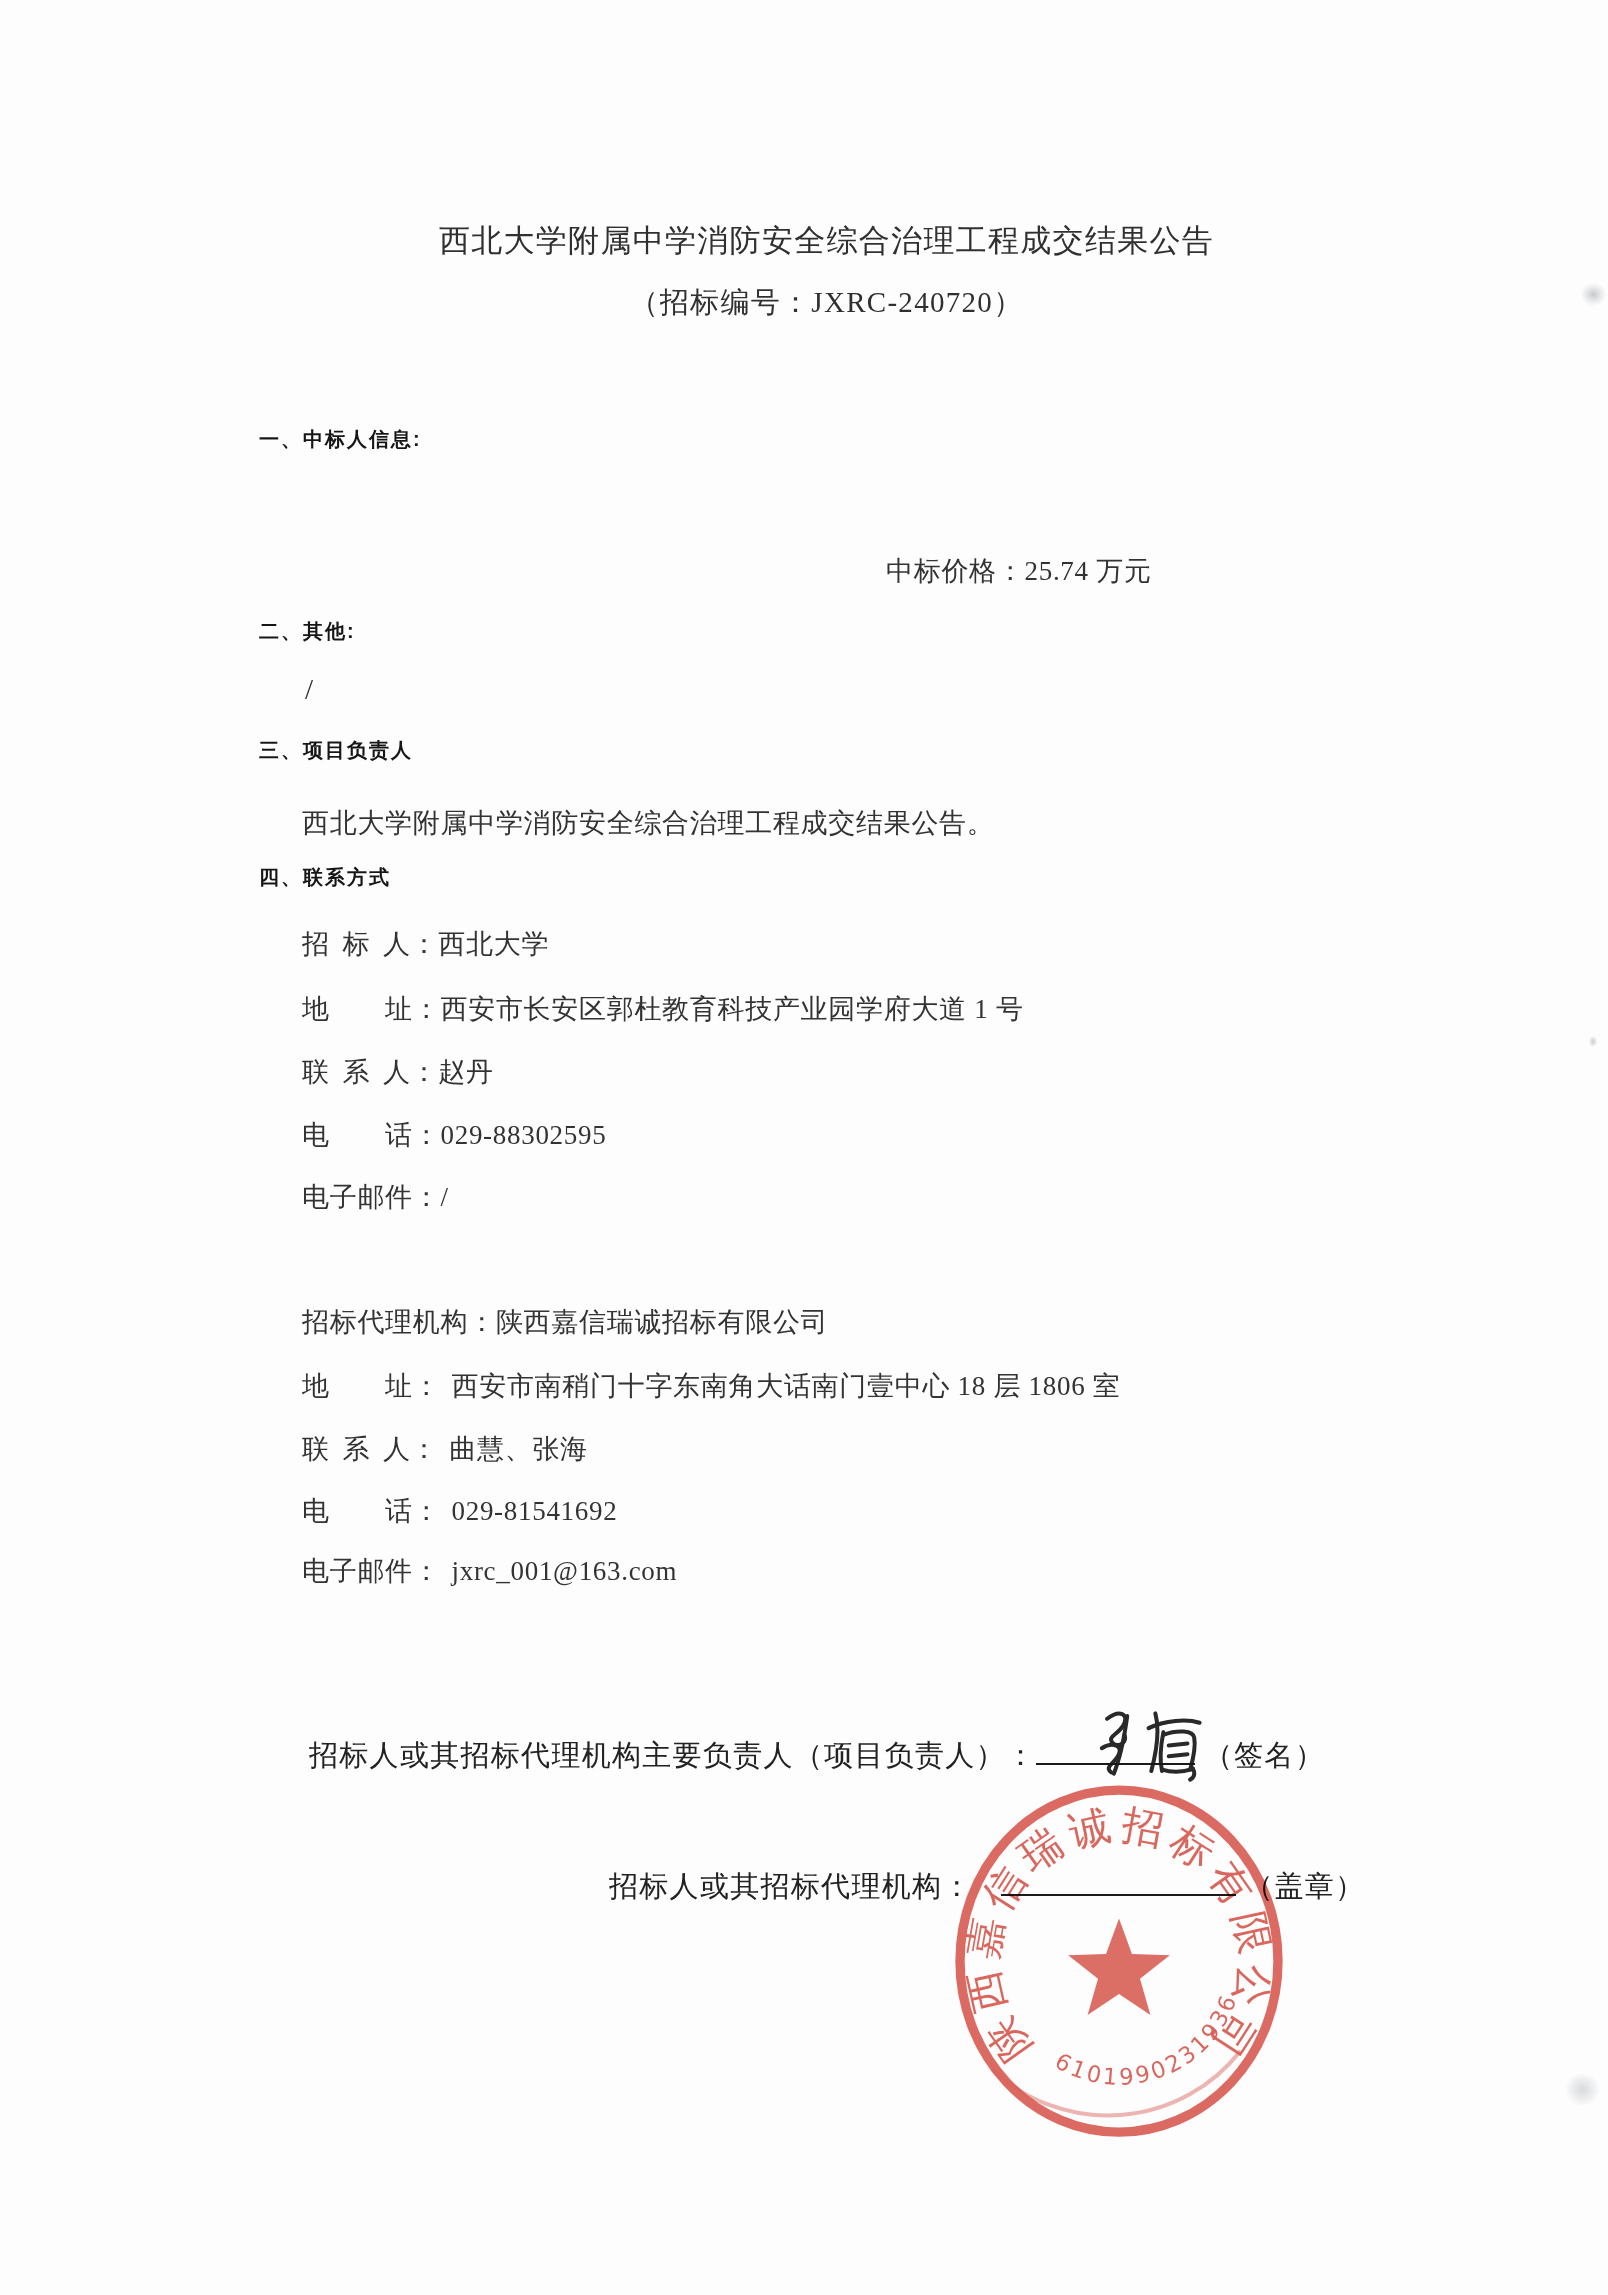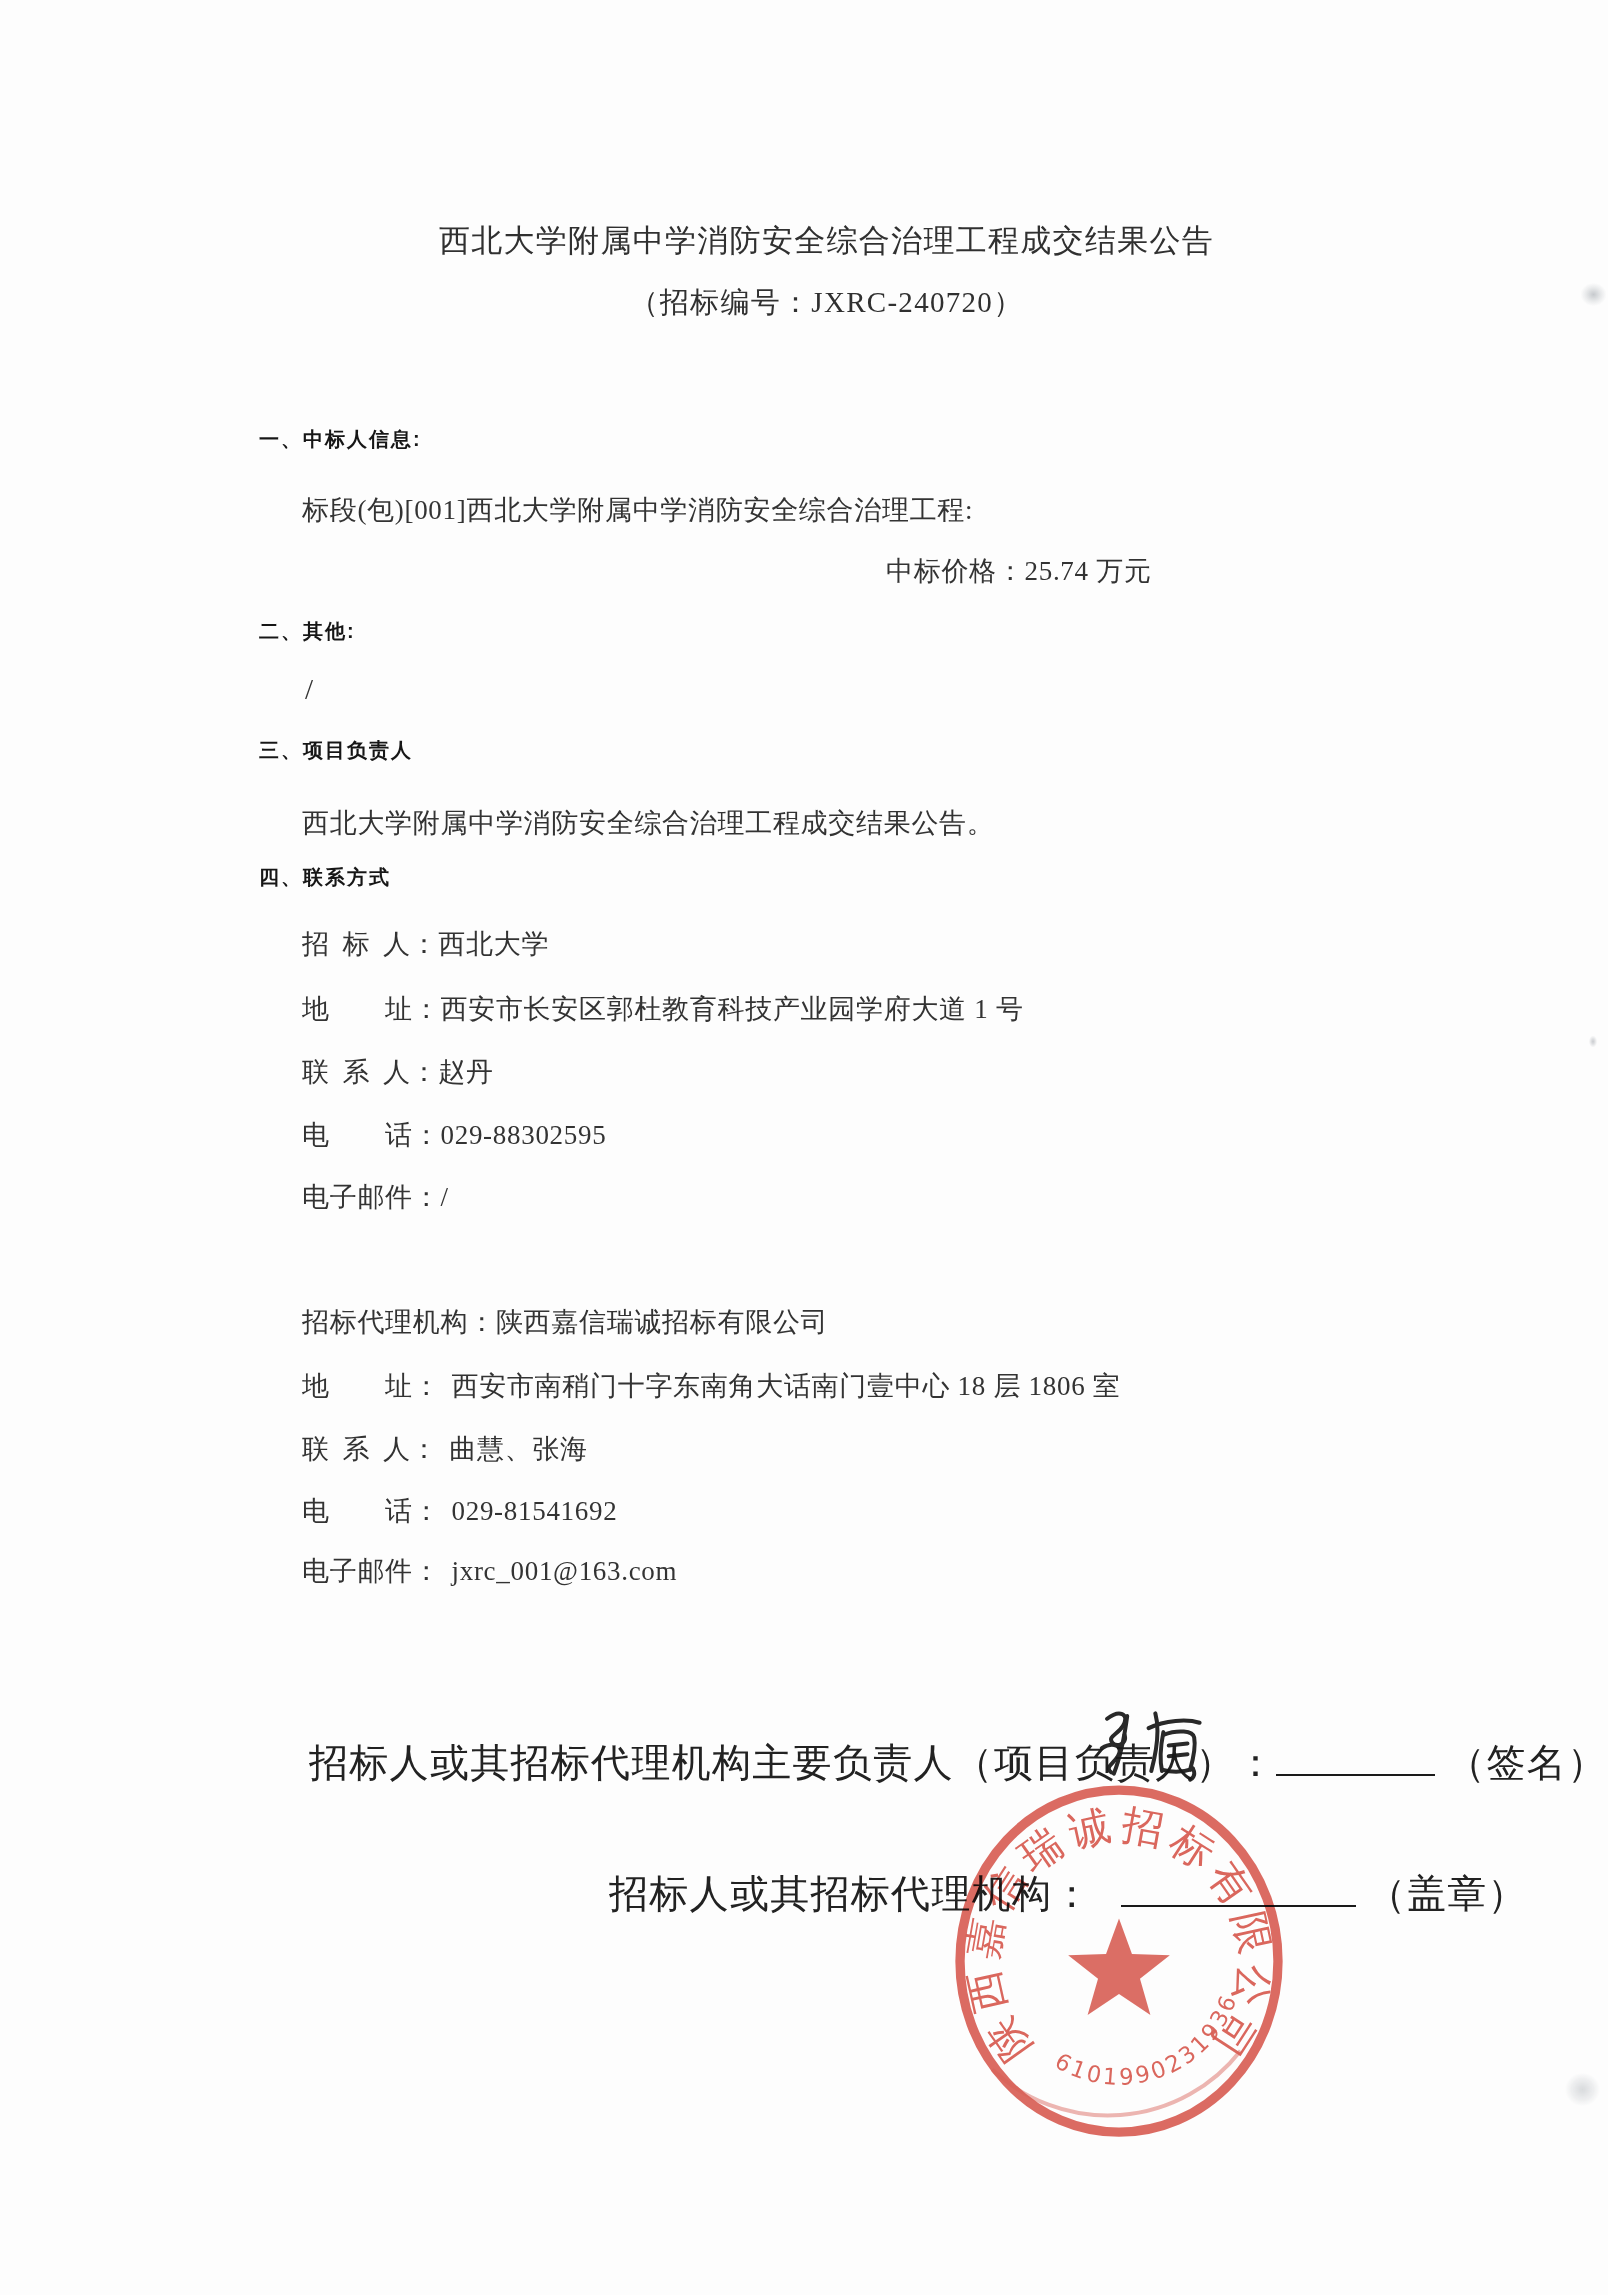--- a/index.html
+++ b/index.html
@@ -16,42 +16,41 @@
     left:0;right:0;text-align:center;
     font-size:31px;letter-spacing:1.3px;color:#303030;padding-left:44px;
   }
   .heading{
     font-family:"Liberation Sans","DejaVu Sans",sans-serif;
     font-weight:700;font-size:20px;letter-spacing:2px;color:#161616;
   }
   .body-line{font-size:27px;letter-spacing:0.7px;color:#333;}
   .lbl{word-spacing:5.3px;}
   .agency-indent{margin-left:11px;}
-  .sig-line-text{font-size:39px;letter-spacing:1.3px;color:#222;}
+  .sig-line-text{font-size:29px;letter-spacing:1.3px;color:#222;}
   .underline{
     display:inline-block;height:6.7px;
     border-bottom:2px solid #1a1a1a;
     vertical-align:baseline;
   }
   .speck{position:absolute;pointer-events:none;}
   .speck1{background:radial-gradient(closest-side,#9aa0a6 0%,rgba(154,160,166,.35) 45%,transparent 75%);opacity:.55;filter:blur(0.7px);}
   .speck2{background:radial-gradient(closest-side,#a6aab0 0%,transparent 70%);opacity:.6;filter:blur(0.3px);}
   .speck3{background:radial-gradient(closest-side,#b4b8bd 0%,rgba(180,184,189,.4) 50%,transparent 78%);opacity:.5;filter:blur(0.7px);}
   svg{overflow:visible;}
 </style>
 </head>
 <body>
 
 <div id="page">
 
   <div class="abs title" style="top:220px">西北大学附属中学消防安全综合治理工程成交结果公告</div>
   <div class="abs title" style="top:283px;font-size:29px">（招标编号：JXRC-240720）</div>
 
   <div class="abs heading" style="left:259px;top:426px">一、中标人信息:</div>
-  <div class="abs body-line" style="left:302px;top:492px">标段(包)[001]西北大学附属中学消防安全综合治理工程:</div>
   <div class="abs body-line" style="left:886px;top:553px">中标价格：25.74 万元</div>
 
   <div class="abs heading" style="left:259px;top:618px">二、其他:</div>
   <div class="abs body-line" style="left:305px;top:673px;font-size:29px">/</div>
 
   <div class="abs heading" style="left:259px;top:737px">三、项目负责人</div>
   <div class="abs body-line" style="left:302px;top:805px">西北大学附属中学消防安全综合治理工程成交结果公告。</div>
 
   <div class="abs heading" style="left:259px;top:864px">四、联系方式</div>
 

